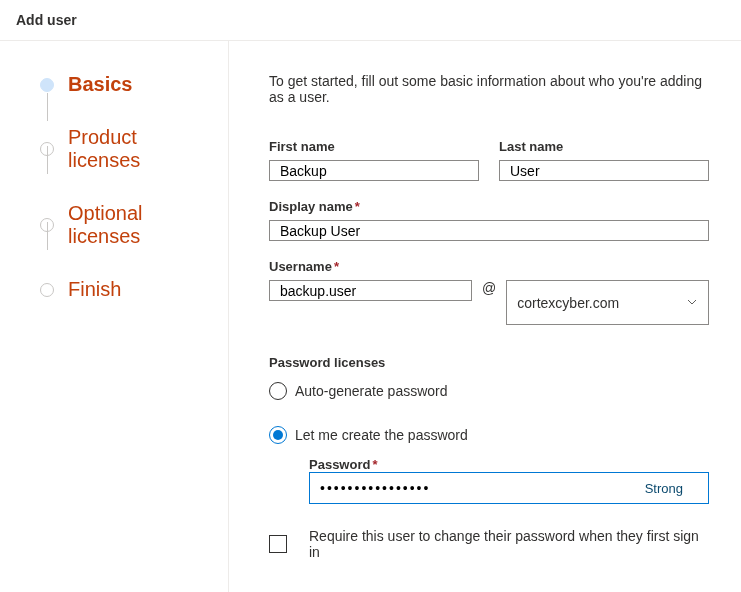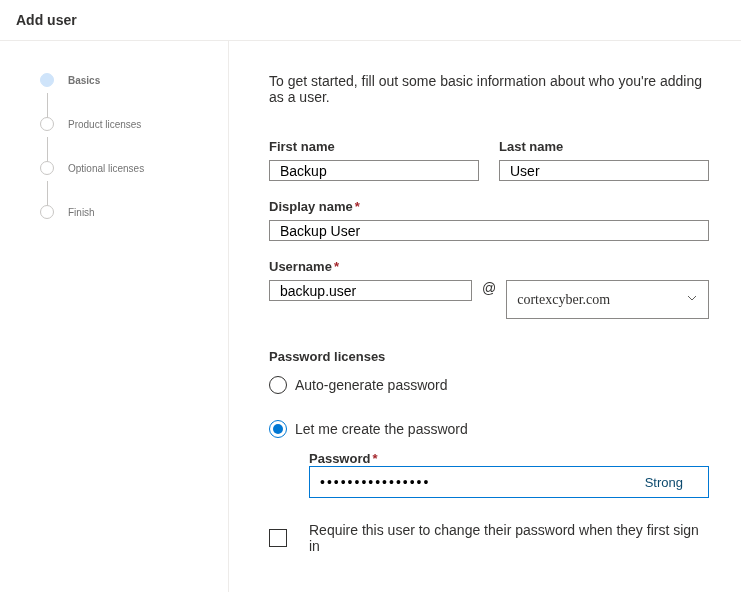--- a/index.html
+++ b/index.html
@@ -6,35 +6,35 @@
   body { font-family: "Segoe UI", -apple-system, sans-serif; font-size: 14px; color: #323130; background: #fff; }
   .header { padding: 12px 16px; border-bottom: 1px solid #edebe9; font-weight: 600; font-size: 14px; }
   .container { display: flex; }
   .sidebar { width: 240px; padding: 32px 16px 16px 40px; border-right: 1px solid #edebe9; min-height: 560px; }
   .steps { list-style: none; position: relative; }
   .step { display: flex; align-items: center; margin-bottom: 30px; position: relative; }
   .step:not(:last-child)::after { content: ""; position: absolute; left: 7px; top: 20px; width: 1px; height: 28px; background: #c8c6c4; }
   .step-dot { width: 14px; height: 14px; border-radius: 50%; border: 1px solid #c8c6c4; background: #fff; margin-right: 14px; flex-shrink: 0; }
   .step.active .step-dot { background: #cfe4fa; border-color: #cfe4fa; }
   .step.active .step-label { font-weight: 600; }
-  .step-label { font-size: 10px; color: #737373; }
+  .step-label { font-size: 20px; color: #c2410c; }
   .main { flex: 1; padding: 32px 32px 32px 40px; }
   .page-title { font-size: 22px; font-weight: 600; margin-bottom: 22px; }
   .subtitle { font-size: 14px; color: #323130; margin-bottom: 34px; }
   .form-row { display: flex; gap: 20px; margin-bottom: 18px; }
   .form-group { display: flex; flex-direction: column; }
   .form-group.half { flex: 1; }
   .form-group.full { width: 100%; }
   .form-label { font-size: 13px; font-weight: 600; color: #323130; margin-bottom: 6px; }
   .req { color: #a4262c; margin-left: 2px; }
   .text-input { height: 21px; border: 1px solid #8a8886; padding: 0 10px; font-size: 14px; font-family: inherit; outline: none; background: #fff; }
   .username-row { display: flex; align-items: flex-start; gap: 10px; }
   .username-input { flex: 0 0 200px; }
   .at { font-size: 14px; color: #323130; }
-  .domain-select { flex: 1; height: 39px; border: 1px solid #8a8886; padding: 0 30px 0 10px; font-size: 14px; font-family: Liberation Serif, serif; background: #fff; display: flex; align-items: center; justify-content: space-between; cursor: pointer; position: relative; }
+  .domain-select { flex: 1; height: 45px; border: 1px solid #8a8886; padding: 0 30px 0 10px; font-size: 14px; font-family: Liberation Sans, sans-serif; background: #fff; display: flex; align-items: center; justify-content: space-between; cursor: pointer; position: relative; }
   .chevron { position: absolute; right: 10px; top: 50%; transform: translateY(-50%); }
   .chevron svg { width: 12px; height: 12px; }
   .section-label { font-size: 13px; font-weight: 600; margin-top: 30px; margin-bottom: 12px; }
   .radio-group { display: flex; flex-direction: column; gap: 26px; }
   .radio-item { display: flex; align-items: center; gap: 8px; cursor: pointer; }
   .radio-dot { width: 18px; height: 18px; border-radius: 50%; border: 1px solid #323130; display: flex; align-items: center; justify-content: center; flex-shrink: 0; }
   .radio-item.selected .radio-dot { border-color: #0078d4; }
   .radio-item.selected .radio-dot::after { content: ""; width: 10px; height: 10px; border-radius: 50%; background: #0078d4; }
   .radio-label { font-size: 14px; }
   .password-sub { margin-left: 40px; margin-top: 12px; }

